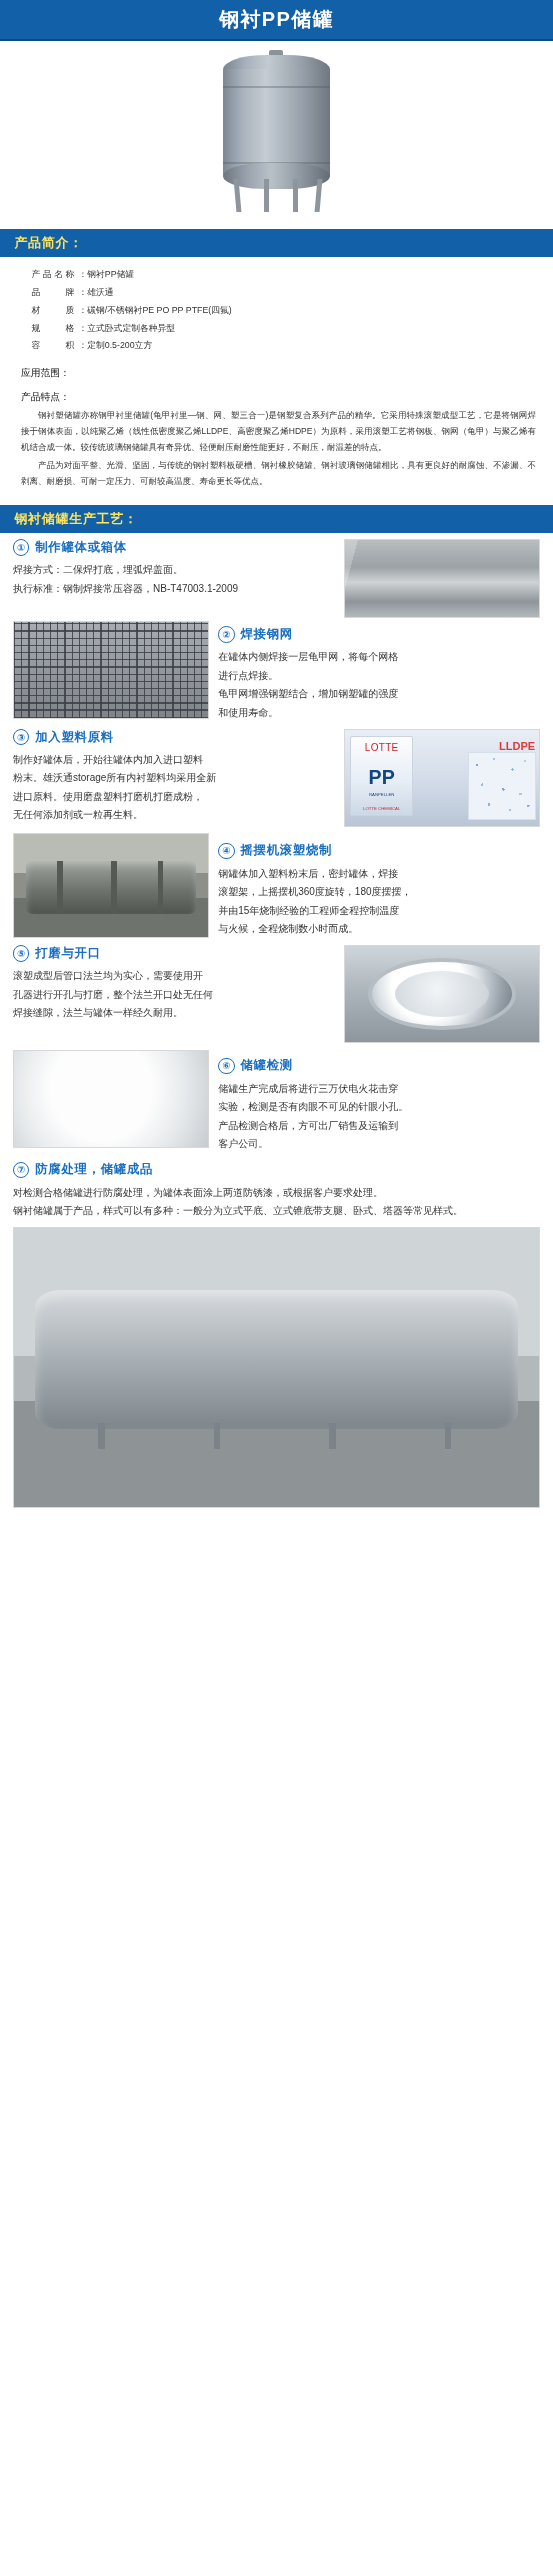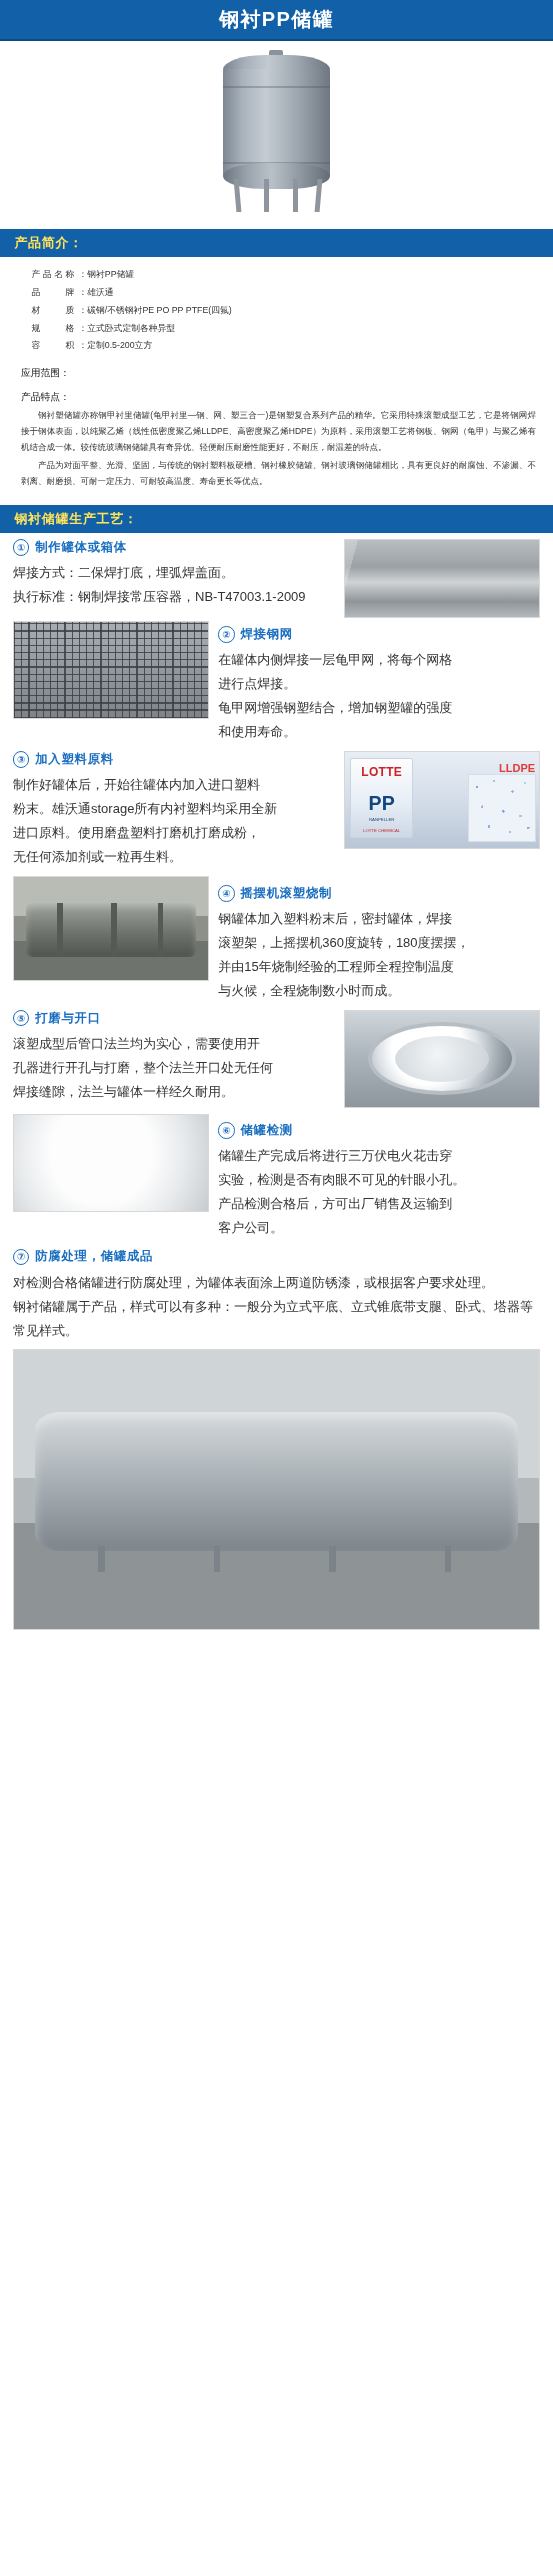--- a/index.html
+++ b/index.html
@@ -93,21 +93,21 @@
   
   .proc-wrap { padding:6.5px 0 0 0; }
   .step { position:relative; padding:0 13px; margin-bottom:2.6px; }
   .step-head { display:flex; align-items:center; gap:5.9px; margin-bottom:5.2px; }
   .circ-num {
     width:16.4px; height:16.4px; border:1.3px solid #1a6fc0; border-radius:50%;
     color:#1a6fc0; font-size:9.8px; font-weight:bold;
     display:flex; align-items:center; justify-content:center; flex:none;
   }
   .step-title { font-size:12.4px; font-weight:bold; color:#1a6fc0; letter-spacing:0.7px; }
-  .step-text { font-size:13px; line-height:1.85; color:#333; }
+  .step-text { font-size:10px; line-height:1.85; color:#333; }
 
   .row { display:flex; gap:9.2px; align-items:flex-start; }
   .col-text { flex:1; }
   .photo { border:0.7px solid #d8d8d8; overflow:hidden; position:relative; }
 
   
   .ph-steel {
     background:
       linear-gradient(105deg, rgba(255,255,255,.25) 0 6%, rgba(0,0,0,0) 6% 12%),
       linear-gradient(to bottom,#b8bdc0,#9ba1a5 35%,#cfd3d5 55%,#8f959a 80%,#b3b8bb);
@@ -119,21 +119,21 @@
       repeating-linear-gradient(90deg, rgba(60,64,68,.85) 0 1.3px, rgba(255,255,255,0) 1.3px 7.2px),
       linear-gradient(to bottom,#a7adb2,#7d8388);
   }
   .ph-bag { background:linear-gradient(to bottom,#e9eef5,#cfd9e6 60%,#b9c6d6); position:relative; }
   .ph-bag .bag {
     position:absolute; left:5.2px; top:6.5px; width:63px; height:80px;
     background:linear-gradient(to bottom,#fdfdfd,#e7eef6 55%,#cdd8e6);
     border:0.7px solid #cbd4de; border-radius:2px;
     display:flex; flex-direction:column; align-items:center; padding-top:5.2px;
   }
-  .bag-brand { color:#cf2128; font-size:12px; font-weight:bold; letter-spacing:0.3px; }
+  .bag-brand { color:#cf2128; font-size:10px; font-weight:normal; letter-spacing:0.3px; }
   .bag-pp { color:#12467f; font-size:19.6px; font-weight:bold; line-height:1; margin-top:15px; }
   .bag-sub { color:#20497c; font-size:4.3px; margin-top:3.9px; }
   .bag-foot { color:#cf2128; font-size:4.3px; margin-top:auto; margin-bottom:3.9px; }
   .ph-bag .lldpe {
     position:absolute; right:3.9px; top:10.5px; color:#e03a3a; font-size:11px; font-weight:bold;
   }
   .ph-bag .speck {
     position:absolute; right:2.6px; top:22px; width:68px; height:68px;
     background-color:#eef3f9;
     background-image:

